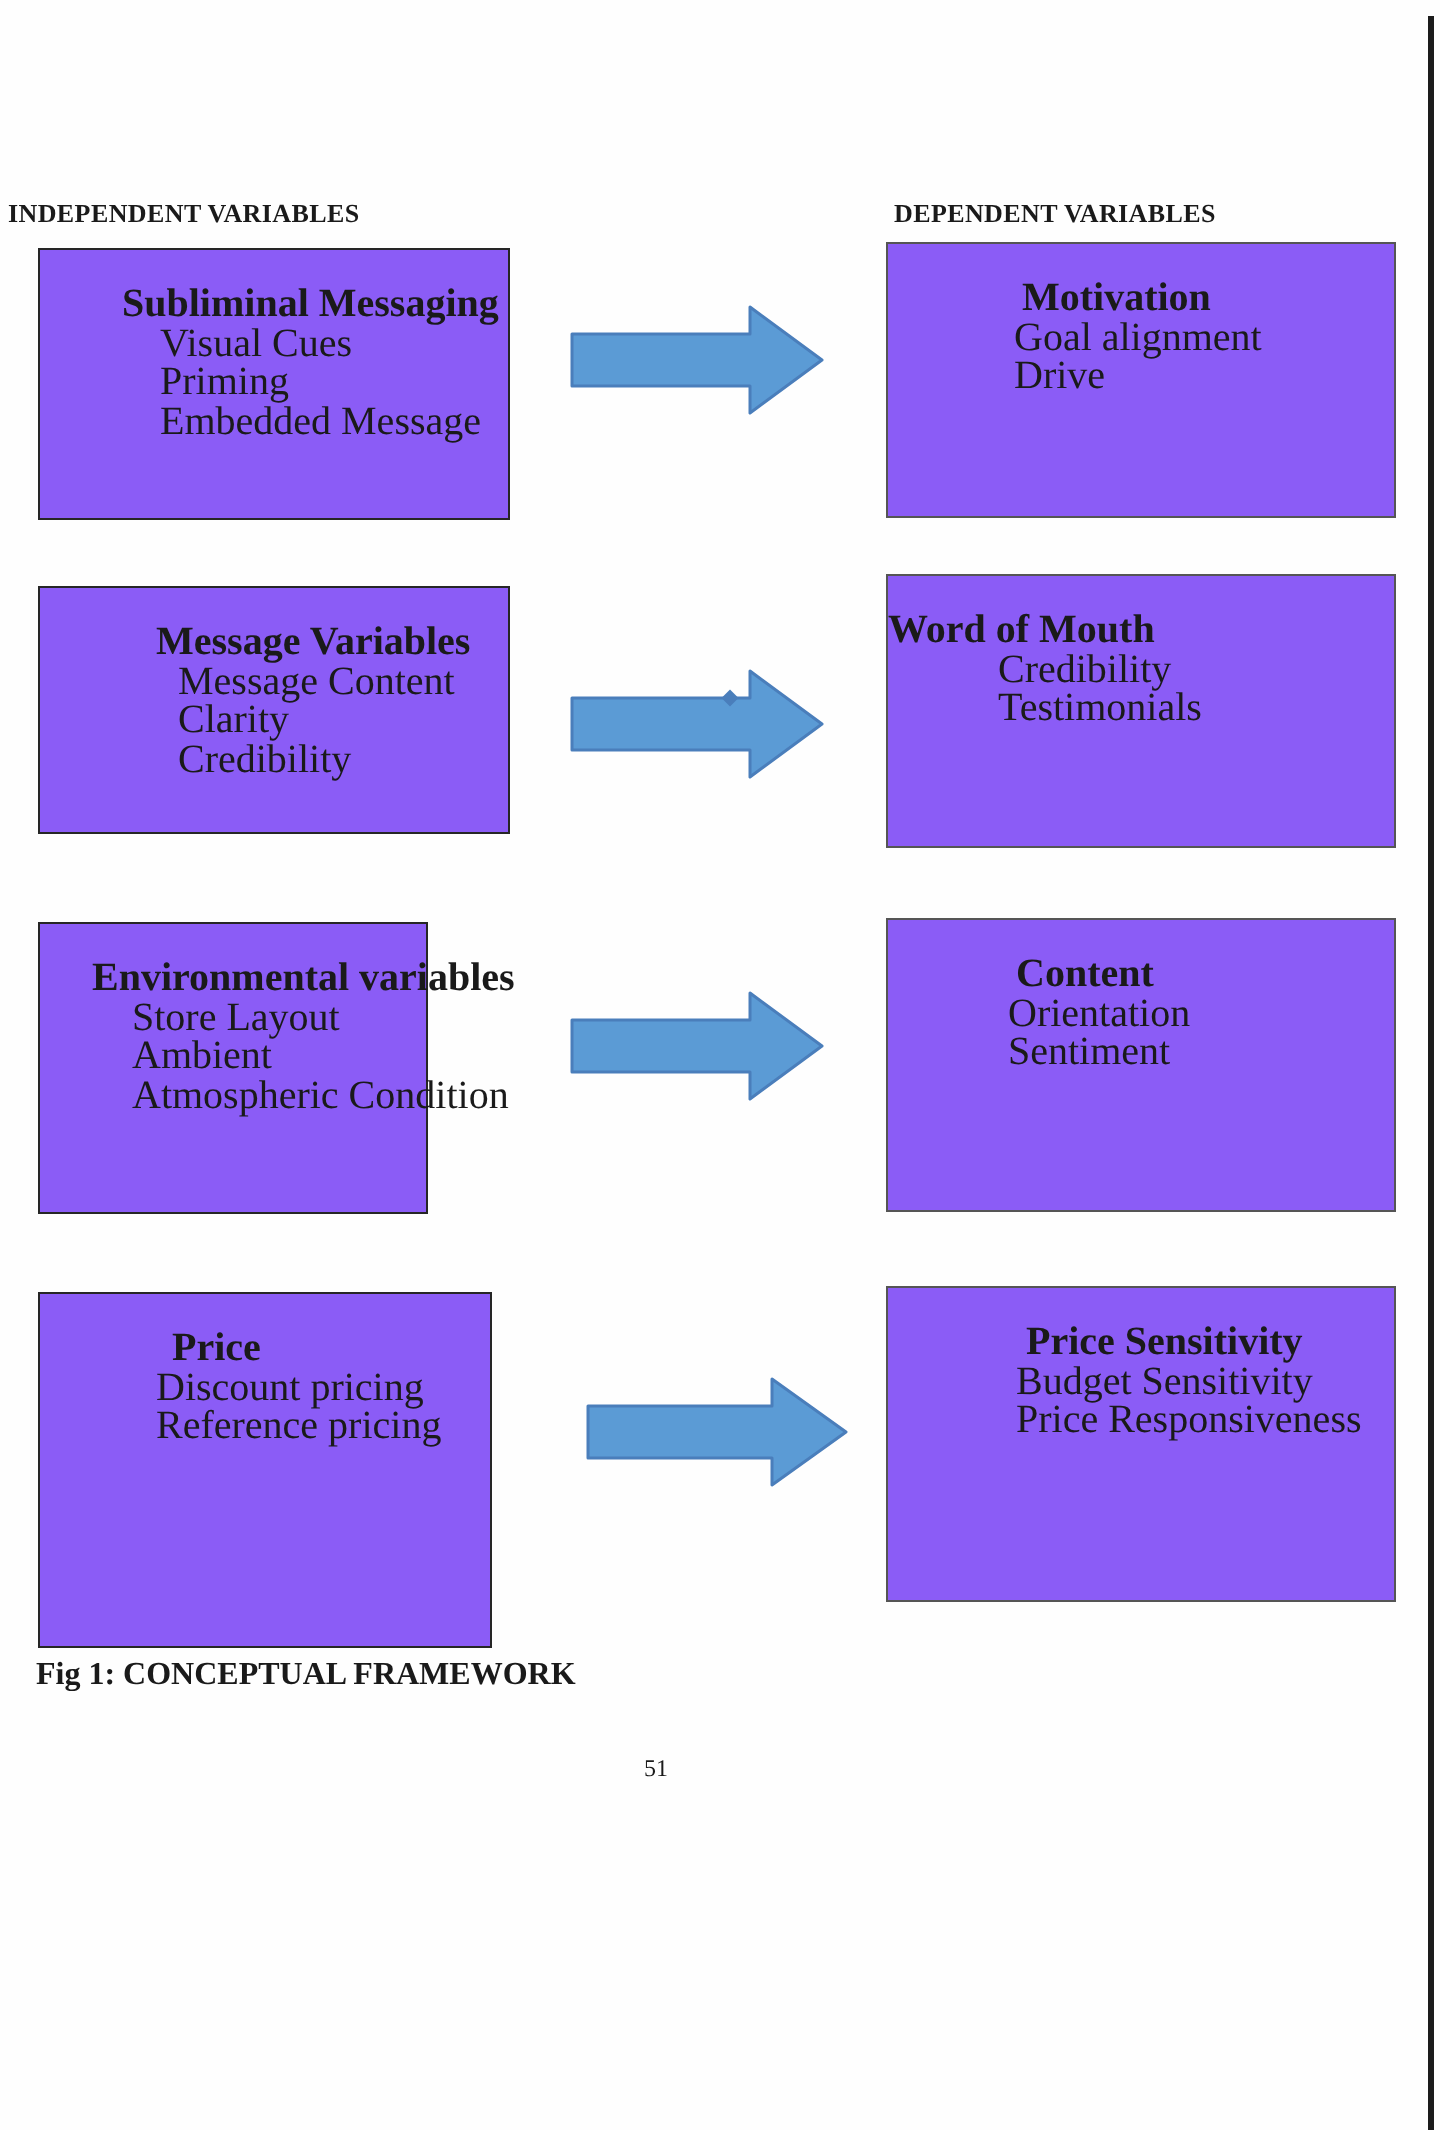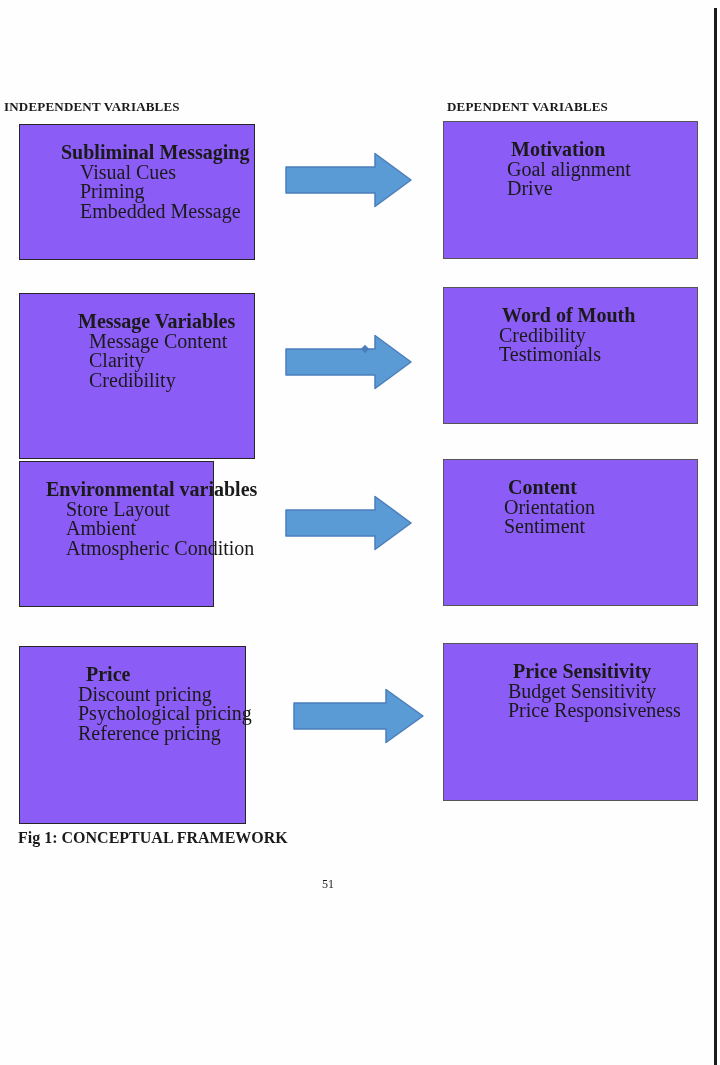--- a/index.html
+++ b/index.html
@@ -31,34 +31,34 @@
     padding-top: 18px;
   }
   .vbox.left-col  { border: 1.5px solid #262626; }
   .vbox.right-col { border: 1.5px solid #555555; }
   .box-title { font-weight: bold; white-space: nowrap; }
   .box-item  { white-space: nowrap; }
 
   
   .l1 { left: 19px;  top: 124px; width: 236px; height: 136px; }
   .r1 { left: 443px; top: 121px; width: 255px; height: 138px; }
-  .l2 { left: 19px;  top: 293px; width: 236px; height: 166px; }
+  .l2 { left: 19px;  top: 293px; width: 236px; height: 124px; }
   .r2 { left: 443px; top: 287px; width: 255px; height: 137px; }
   .l3 { left: 19px;  top: 461px; width: 195px; height: 146px; }
   .r3 { left: 443px; top: 459px; width: 255px; height: 147px; }
   .l4 { left: 19px;  top: 646px; width: 227px; height: 178px; }
   .r4 { left: 443px; top: 643px; width: 255px; height: 158px; }
 
   
   .l1 .box-title { margin-left: 41px; } .l1 .box-item { margin-left: 60px; }
   .l2 .box-title { margin-left: 58px; } .l2 .box-item { margin-left: 69px; }
   .l3 .box-title { margin-left: 26px; } .l3 .box-item { margin-left: 46px; }
   .l4 .box-title { margin-left: 66px; } .l4 .box-item { margin-left: 58px; }
   .r1 .box-title { margin-left: 67px; } .r1 .box-item { margin-left: 63px; }
-  .r2 .box-title { margin-left: 58px; } .r2 .box-item { margin-left: 55px; }
+  .r2 .box-title { } .r2 .box-item { margin-left: 55px; }
   .r3 .box-title { margin-left: 64px; } .r3 .box-item { margin-left: 60px; }
   .r4 .box-title { margin-left: 69px; } .r4 .box-item { margin-left: 64px; }
 
   .arrow { position: absolute; }
   .arrow polygon { stroke: #4a7ebb; stroke-width: 1.5; stroke-linejoin: round; }
   .a1 { left: 285px; top: 152px; }
   .a2 { left: 285px; top: 334px; }
   .a3 { left: 285px; top: 495px; }
   .a4 { left: 293px; top: 688px; }
 
@@ -139,21 +139,20 @@
   </svg>
   <div class="vbox right-col r3">
     <div class="box-title">Content</div>
     <div class="box-item">Orientation</div>
     <div class="box-item">Sentiment</div>
   </div>
 
   <div class="vbox left-col l4">
     <div class="box-title">Price</div>
     <div class="box-item">Discount pricing</div>
-    <div class="box-item">Psychological pricing</div>
     <div class="box-item">Reference pricing</div>
   </div>
   <svg class="arrow a4" width="132" height="56" viewBox="0 0 132 56">
     <polygon points="1,15 93,15 93,1.5 130,28 93,54.5 93,41 1,41" fill="#5b9bd5"></polygon>
   </svg>
   <div class="vbox right-col r4">
     <div class="box-title">Price Sensitivity</div>
     <div class="box-item">Budget Sensitivity</div>
     <div class="box-item">Price Responsiveness</div>
   </div>

